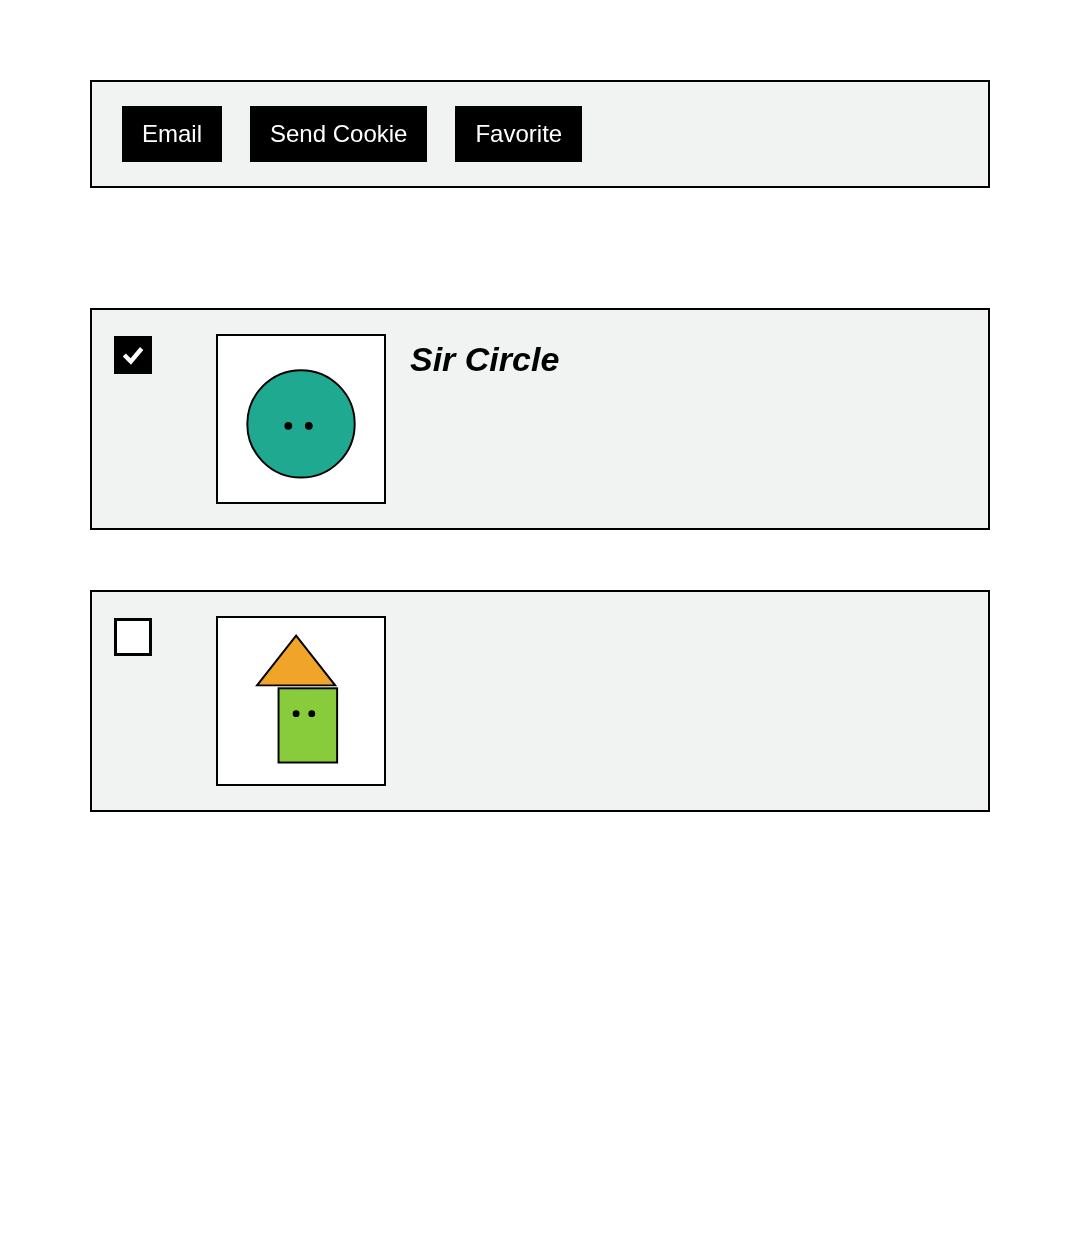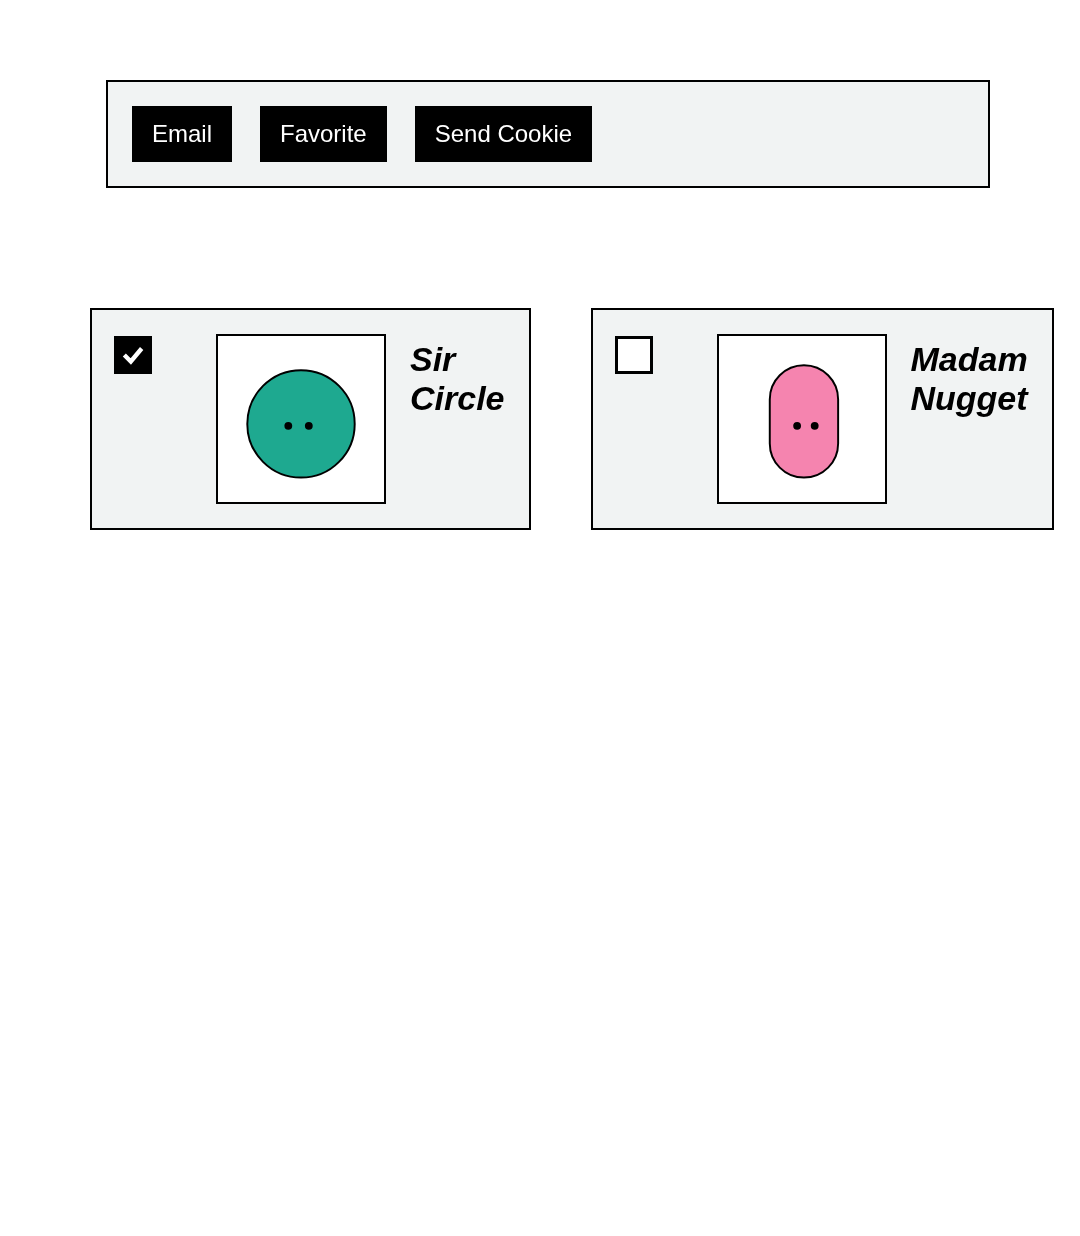--- a/index.html
+++ b/index.html
@@ -9,38 +9,37 @@
     }
     body {
       font-family: "Comic Sans MS", "Comic Sans", cursive, sans-serif;
       background: #ffffff;
       width: 1080px;
       padding: 80px 90px;
     }
     .toolbar {
       border: 2px solid #000;
       background: #f1f3f3;
-      padding: 24px 24px;
+      padding: 24px 30px;
       display: flex;
       gap: 28px;
       margin-bottom: 120px;
-      margin-left: 16px;
     }
     .toolbar button {
       background: #000;
       color: #fff;
       border: none;
       font-family: inherit;
       font-size: 24px;
       padding: 14px 20px;
       cursor: pointer;
     }
     .list {
       display: flex;
-      flex-direction: row;
+      flex-direction: column;
       gap: 60px;
     }
     .card {
       border: 2px solid #000;
       background: #f1f3f3;
       padding: 24px 24px 24px 22px;
       display: flex;
       align-items: flex-start;
       gap: 24px;
     }
@@ -83,55 +82,42 @@
       font-weight: bold;
       margin-top: 6px;
       font-style: italic;
     }
   </style>
 </head>
 <body>
 
 <div class="toolbar">
   <button>Email</button>
+  <button>Send Cookie</button>
   <button>Favorite</button>
-  <button>Send Cookie</button>
 </div>
 
 <div class="list">
 
   <div class="card">
     <div class="checkbox checked">
       <svg viewBox="0 0 24 24">
         <path fill="none" stroke="#fff" stroke-width="4" d="M4 12 L10 18 L20 6"></path>
       </svg>
     </div>
     <div class="avatar-box">
       <svg viewBox="0 0 170 170" width="170" height="170">
         <circle cx="85" cy="90" r="55" fill="#1ea990" stroke="#000" stroke-width="2"></circle>
         <circle cx="72" cy="92" r="4" fill="#000"></circle>
         <circle cx="93" cy="92" r="4" fill="#000"></circle>
       </svg>
     </div>
     <div class="name">Sir Circle</div>
   </div>
 
-  <div class="card">
-    <div class="checkbox">
-      
-    </div>
-    <div class="avatar-box">
-      <svg viewBox="0 0 170 170" width="170" height="170">
-        <rect x="52" y="30" width="70" height="115" rx="35" ry="35" fill="#f584af" stroke="#000" stroke-width="2"></rect>
-        <circle cx="80" cy="92" r="4" fill="#000"></circle>
-        <circle cx="98" cy="92" r="4" fill="#000"></circle>
-      </svg>
-    </div>
-    <div class="name">Madam Nugget</div>
-  </div>
 
   <div class="card">
     <div class="checkbox">
       
     </div>
     <div class="avatar-box">
       <svg viewBox="0 0 170 170" width="170" height="170">
         <polygon points="80,18 120,69 40,69" fill="#f0a429" stroke="#000" stroke-width="2"></polygon>
         <rect x="62" y="72" width="60" height="76" fill="#88cc3c" stroke="#000" stroke-width="2"></rect>
         <circle cx="80" cy="98" r="3.5" fill="#000"></circle>

